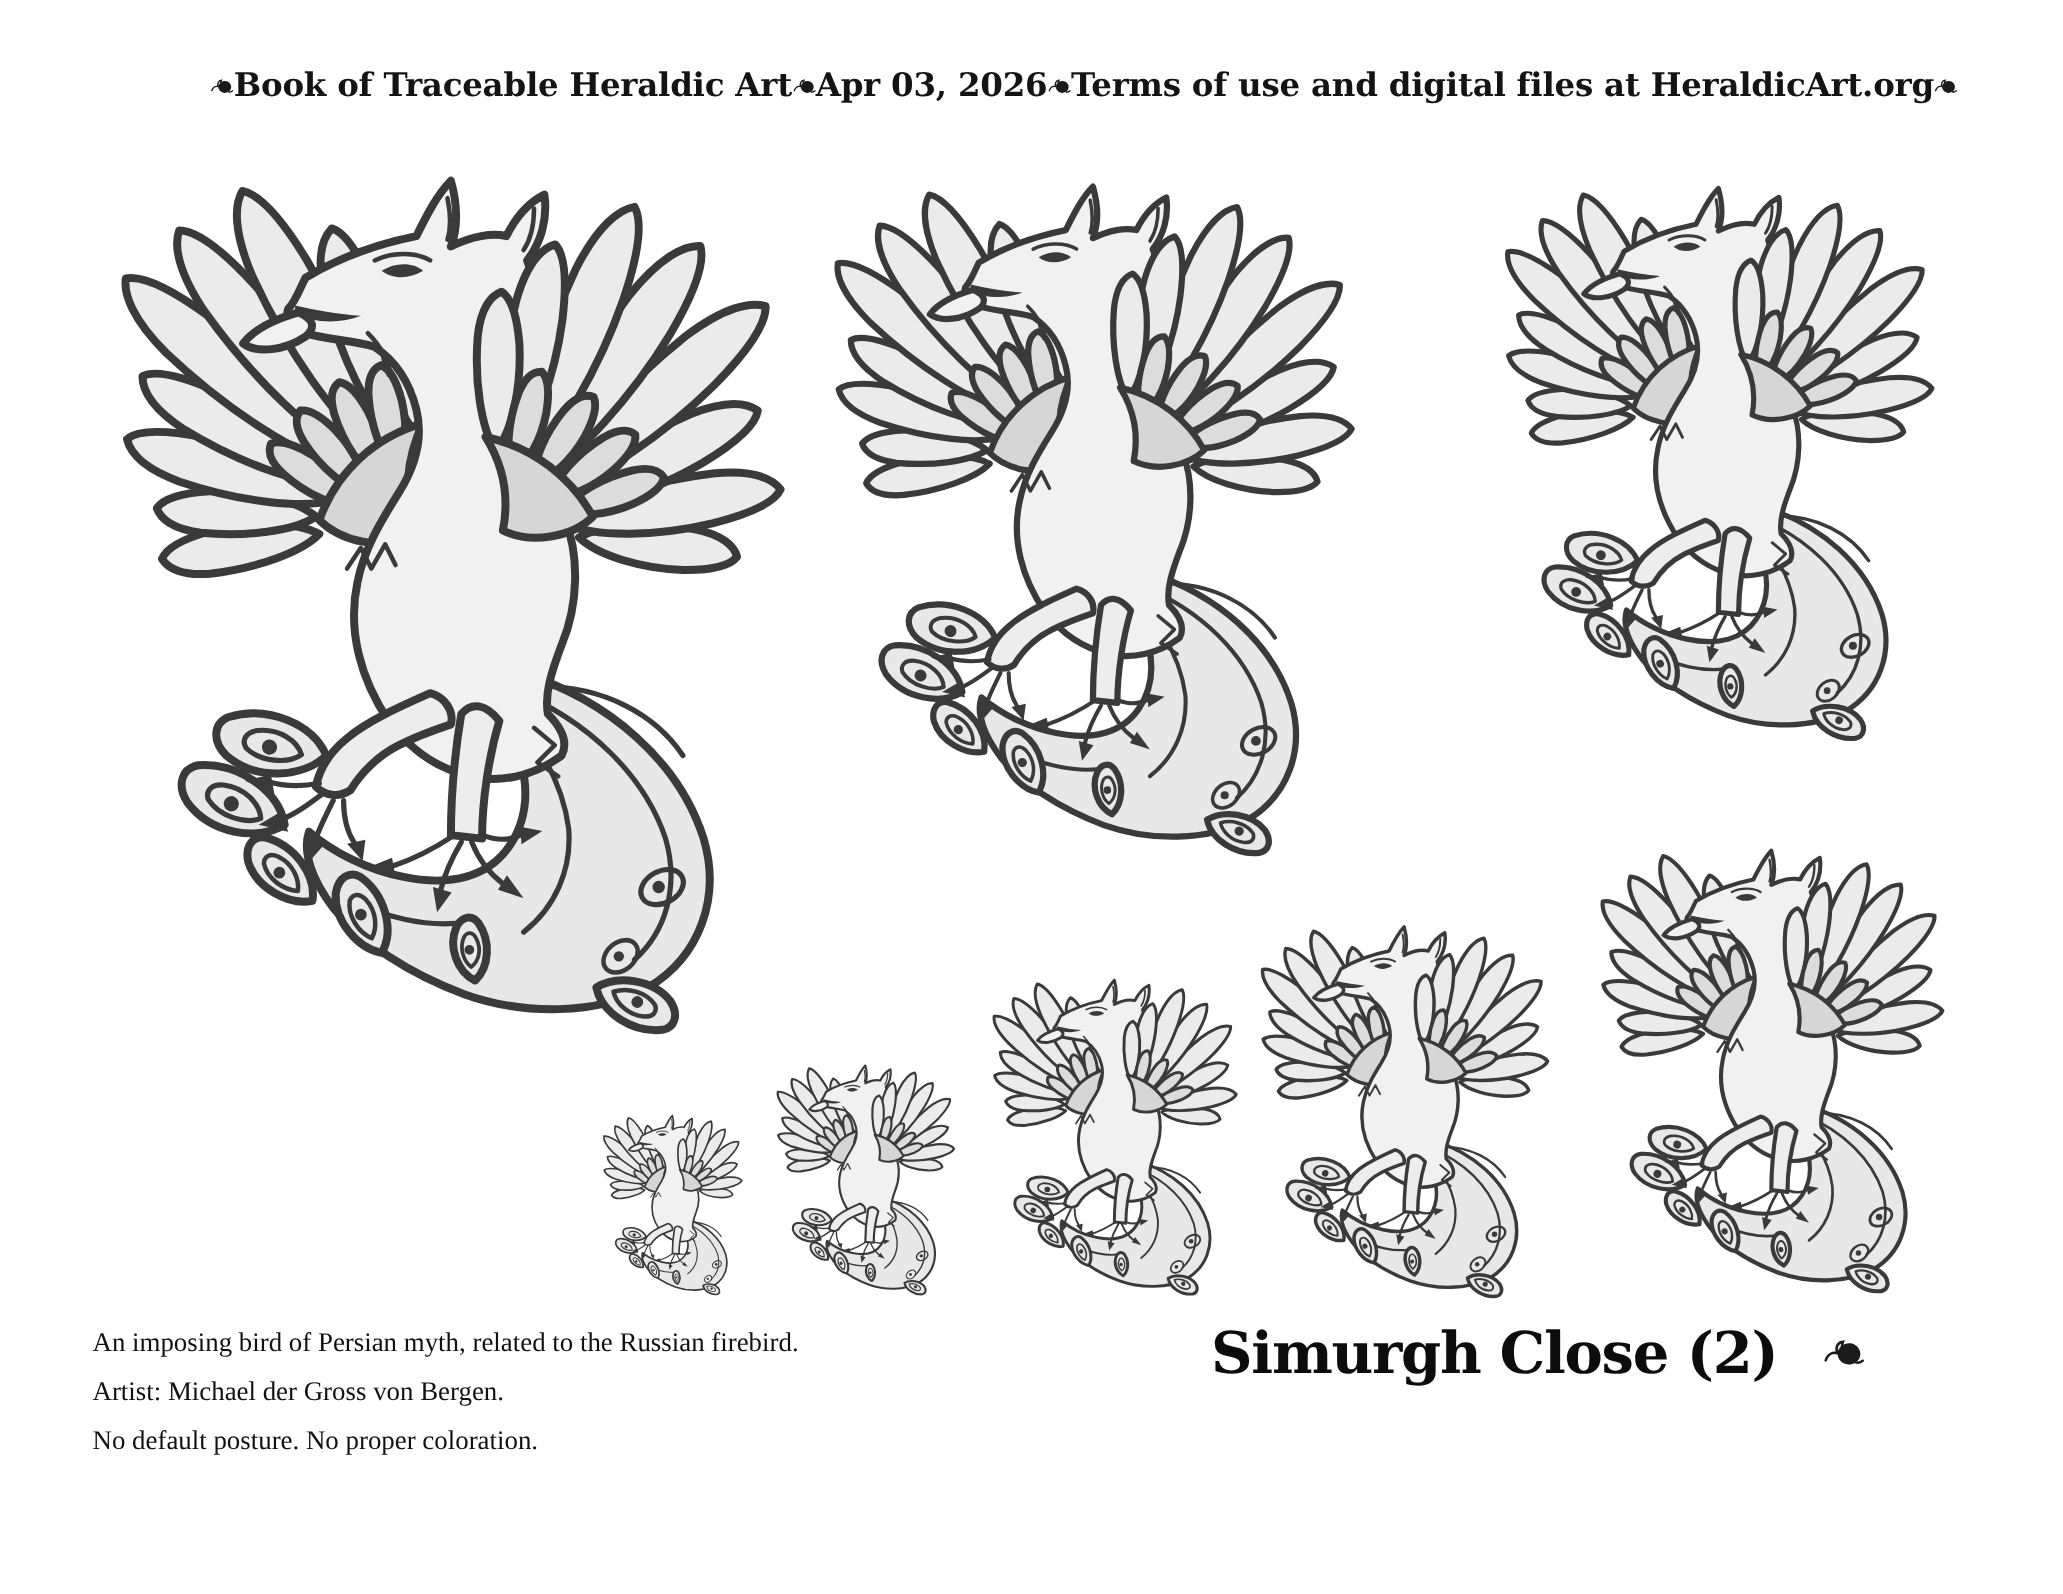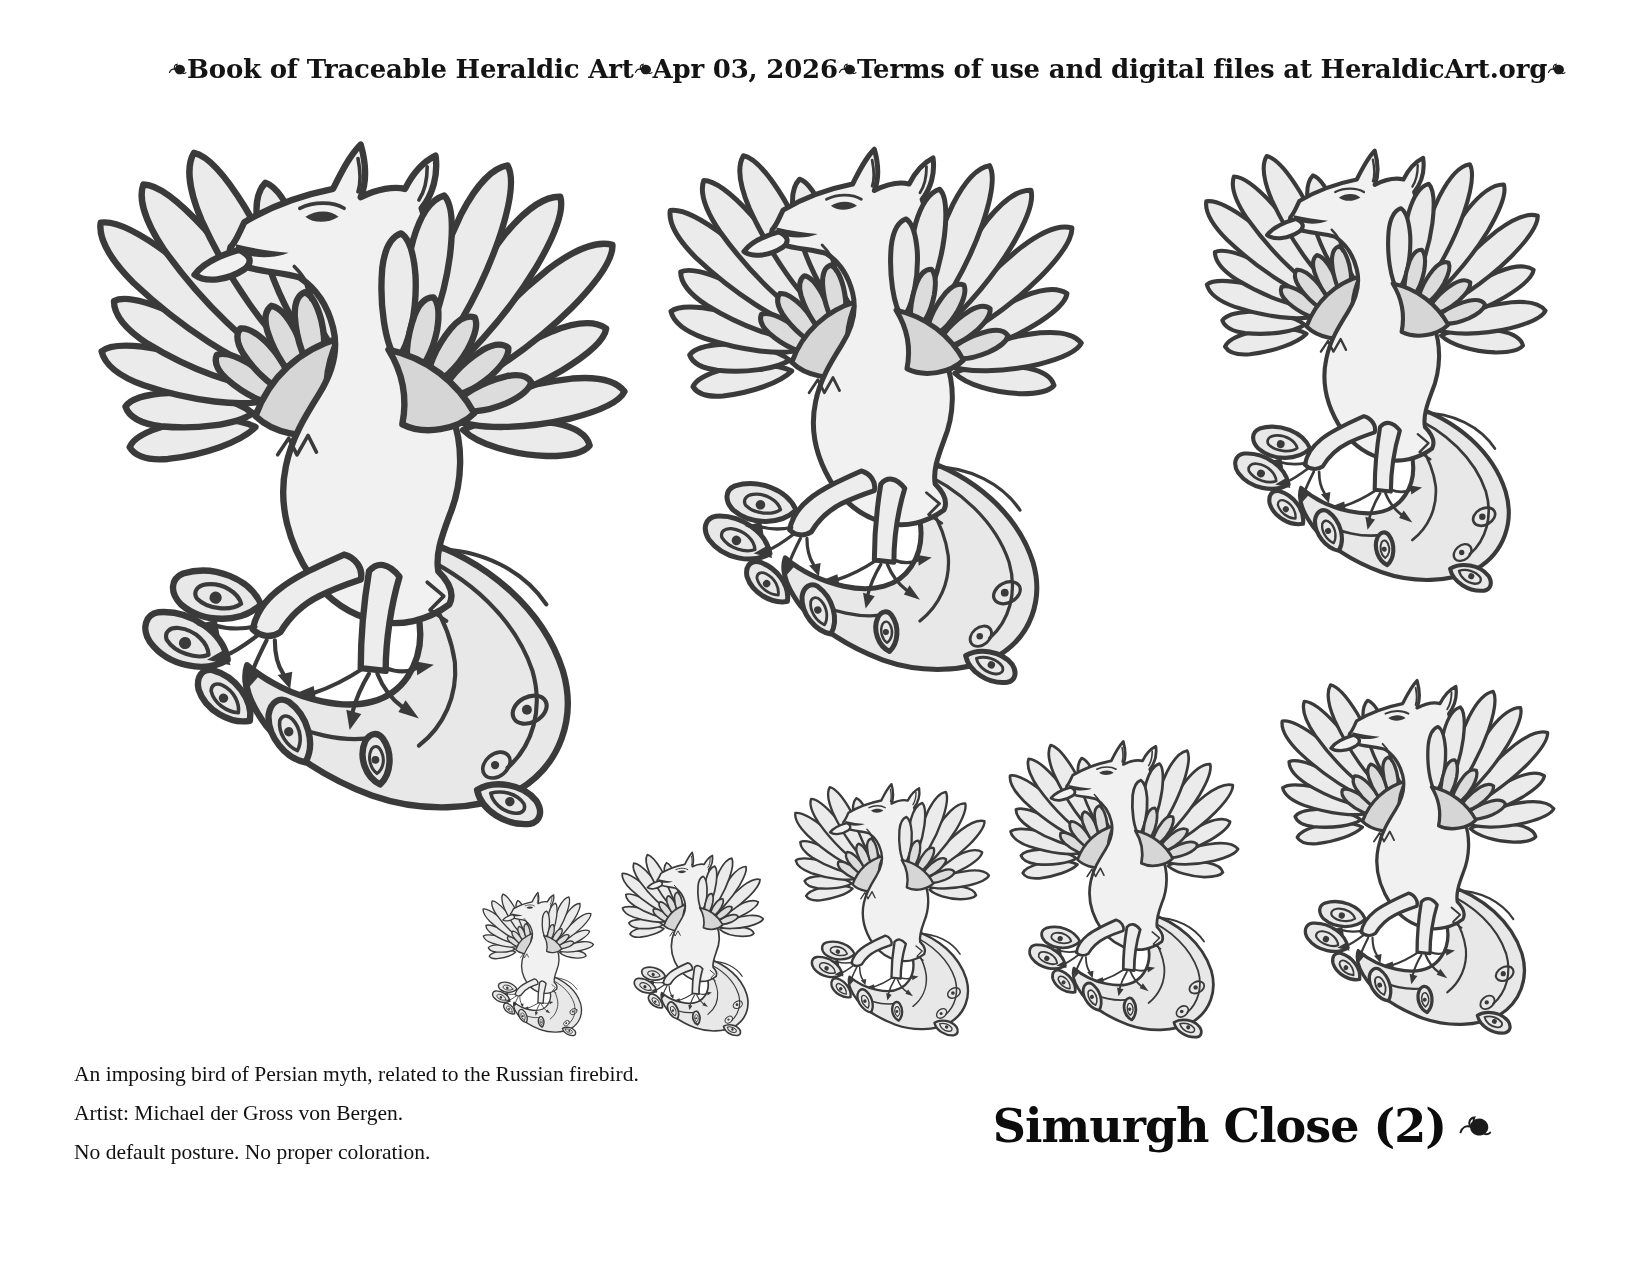--- a/index.html
+++ b/index.html
@@ -25,22 +25,22 @@
   .bird svg{display:block;overflow:visible;}
   
   .desc{
     position:absolute;left:74px;top:1036px;
     font-family:"Liberation Serif","DejaVu Serif",serif;
     font-size:21.5px;color:#111111;margin-top:27px;
   }
   .desc p{margin:0 0 16px 0;line-height:23px;}
   
   .titleblock{
-    position:absolute;right:158px;top:1096px;height:60px;
-    display:flex;align-items:center;gap:12px;white-space:nowrap;justify-content:center;
+    position:absolute;right:158px;top:1052px;height:60px;
+    display:flex;align-items:center;gap:36px;white-space:nowrap;justify-content:center;
   }
   .t-name,.t-num{
     font-family:"DejaVu Serif",serif;font-weight:bold;font-size:46px;
     letter-spacing:-1px;color:#0c0c0c;
   }
   .defs-holder{position:absolute;width:0;height:0;overflow:hidden;}
 </style>
 </head>
 <body>
 

